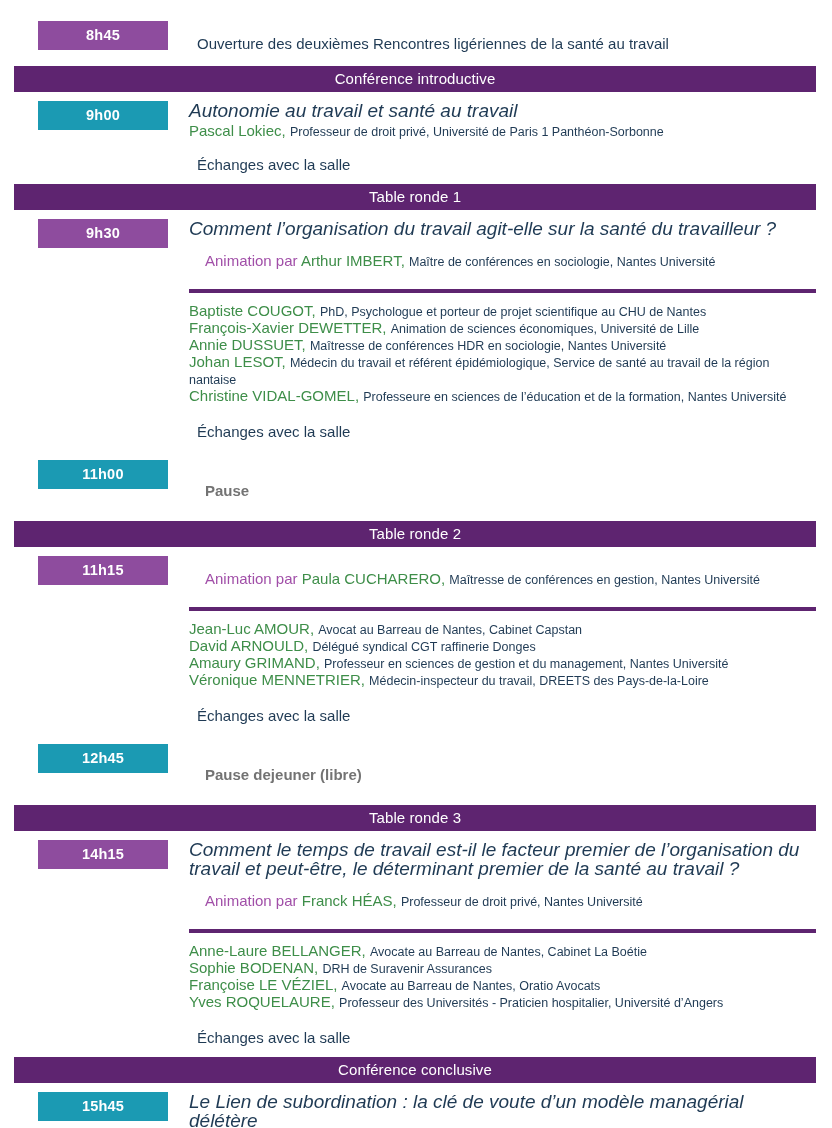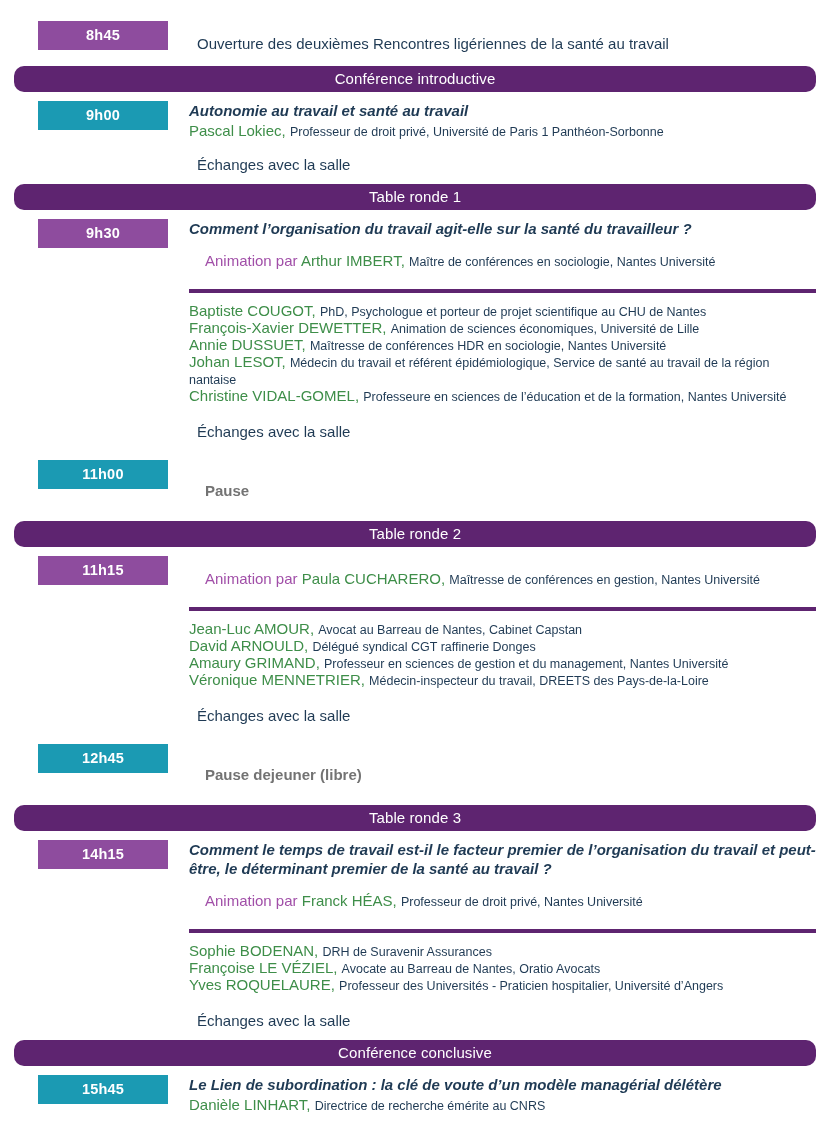--- a/index.html
+++ b/index.html
@@ -25,21 +25,20 @@
   
   .section-bar {
     margin: 0 16px 0 14px;
     background: #5e2470;
     color: #ffffff;
     text-align: center;
     font-size: 15px;
     line-height: 26px;
     height: 26px;
     letter-spacing: .1px;
-    border-radius: 10px;
   }
 
   
   .row {
     display: flex;
     align-items: flex-start;
     padding: 0 16px 0 14px;
   }
   .row.gap-top { margin-top: 9px; }
 
@@ -63,22 +62,22 @@
   .time-badge.teal   { background: #1b9ab3; }
 
   .body-col {
     flex: 1 1 auto;
     padding-left: 21px;
     min-width: 0;
   }
 
   
   .talk-title {
-    font-size: 15px;
-    font-weight: bold;
+    font-size: 19px;
+    font-weight: normal;
     font-style: italic;
     color: #1f3a54;
     line-height: 19px;
     margin: 0;
   }
   .plain-line {
     font-size: 15px;
     color: #1f3a54;
     line-height: 22px;
     margin: 8px;
@@ -202,20 +201,21 @@
     <div class="section-bar">Table ronde 3</div>
     <div class="row gap-top">
       <div class="time-col">
         <span class="time-badge purple">14h15</span>
       </div>
       <div class="body-col">
         <div class="talk-title">Comment le temps de travail est-il le facteur premier de l’organisation du travail et peut-être, le déterminant premier de la santé au travail ?</div>
         <div class="moderation mt-12"><span class="lead">Animation par </span><span class="person-name">Franck HÉAS,</span> <span class="person-role">Professeur de droit privé, Nantes Université</span></div>
         <div class="rule"></div>
         <div class="speakers">
+          <div class="person-line"><span class="person-name">Anne-Laure BELLANGER,</span> <span class="person-role">Avocate au Barreau de Nantes, Cabinet La Boétie</span></div>
           <div class="person-line"><span class="person-name">Sophie BODENAN,</span> <span class="person-role">DRH de Suravenir Assurances</span></div>
           <div class="person-line"><span class="person-name">Françoise LE VÉZIEL,</span> <span class="person-role">Avocate au Barreau de Nantes, Oratio Avocats</span></div>
           <div class="person-line"><span class="person-name">Yves ROQUELAURE,</span> <span class="person-role">Professeur des Universités - Praticien hospitalier, Université d’Angers</span></div>
         </div>
         <div class="plain-line mt-16">Échanges avec la salle</div>
       </div>
     </div>
     <div class="section-bar">Conférence conclusive</div>
     <div class="row gap-top">
       <div class="time-col">

